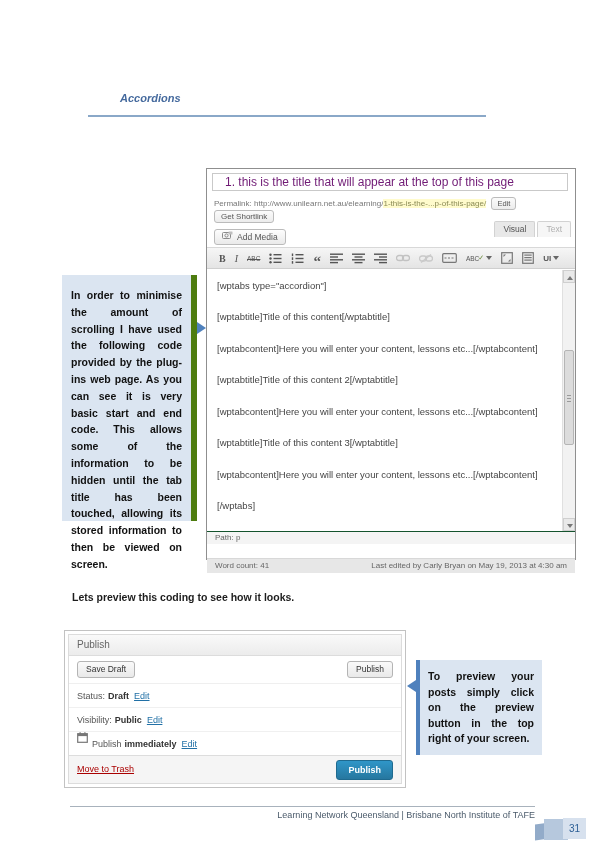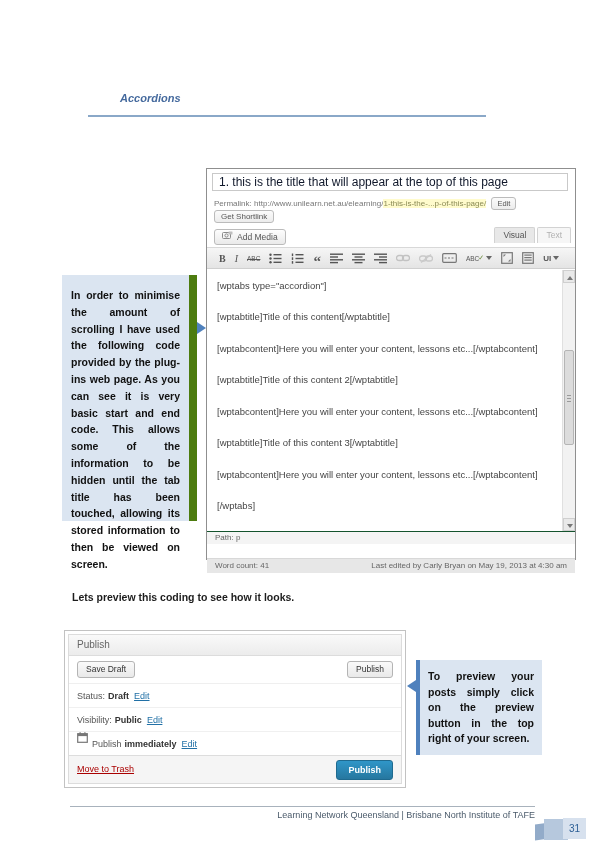--- a/index.html
+++ b/index.html
@@ -8,34 +8,34 @@
 
   
   .doc-heading { position:absolute; left:120px; top:92px; font-size:11px; font-style:italic; font-weight:600; color:#44699d; }
   .heading-rule { position:absolute; left:88px; top:115px; width:398px; height:2px; background:#8aa8c8; }
   .doc-para { position:absolute; font-size:10.5px; font-weight:600; color:#1d1d1d; }
   #intro { left:108px; top:130px; }
   #preview-caption { left:72px; top:591px; }
 
   
   .callout { position:absolute; background:#dbe5f1; font-size:10.5px; font-weight:600; color:#111; text-align:justify; }
-  #callout-left { left:62px; top:275px; width:135px; height:246px; border-right:8px solid #4d7c0f; padding:12px 9px; line-height:16.8px; }
+  #callout-left { left:62px; top:275px; width:135px; height:246px; border-right:6px solid #4d7c0f; padding:12px 9px; line-height:16.8px; }
   #callout-left-pointer { position:absolute; left:197px; top:322px; width:0; height:0; border-left:9px solid #4f81bd; border-top:6px solid transparent; border-bottom:6px solid transparent; }
   #callout-right { left:416px; top:660px; width:126px; height:95px; border-left:4px solid #4f81bd; padding:9px 8px; line-height:15.6px; }
   #callout-right-pointer { position:absolute; left:407px; top:680px; width:0; height:0; border-right:9px solid #4f81bd; border-top:6px solid transparent; border-bottom:6px solid transparent; }
 
   
   #editor-shot { position:absolute; left:206px; top:168px; width:370px; height:392px; background:#fff; border:1px solid #8f8f8f; }
-  .title-input { position:absolute; left:5px; top:4px; width:356px; height:18px; border:1px solid #c9c9c9; background:#fff; font-size:12px; color:#0f172a; line-height:16px; padding-left:6px; white-space:nowrap; overflow:hidden; }
+  .title-input { position:absolute; left:5px; top:4px; width:356px; height:18px; border:1px solid #c9c9c9; background:#fff; font-size:12px; color:#701a75; line-height:16px; padding-left:12px; white-space:nowrap; overflow:hidden; }
   .permalink-row { position:absolute; left:7px; top:28px; font-size:8px; color:#777; white-space:nowrap; }
   .permalink-slug { background:#fffbcc; color:#8a8a55; }
   .mini-btn { display:inline-block; border:1px solid #bbb; border-radius:3px; background:linear-gradient(#fbfbfb,#ececec); color:#555; font-size:7.5px; padding:1px 5px; margin-left:3px; vertical-align:middle; }
   .shortlink-btn { position:absolute; left:7px; top:41px; height:13px; line-height:11px; border:1px solid #bbb; border-radius:3px; background:linear-gradient(#fbfbfb,#ececec); color:#555; font-size:8px; padding:0 6px; }
   .addmedia-btn { position:absolute; left:7px; top:60px; height:16px; line-height:14px; border:1px solid #bbb; border-radius:3px; background:linear-gradient(#fdfdfd,#eaeaea); color:#555; font-size:8.5px; padding:0 7px; display:flex; align-items:center; gap:4px; }
-  .editor-tabs { position:absolute; right:4px; top:58px; display:flex; gap:2px; }
+  .editor-tabs { position:absolute; right:4px; top:52px; display:flex; gap:2px; }
   .etab { font-size:8.5px; padding:2px 8px 3px; border:1px solid #d2d2d2; border-bottom:none; border-radius:2px 2px 0 0; }
   .etab.active { background:#e8e8e8; color:#555; }
   .etab.inactive { background:#f6f6f6; color:#b0b0b0; }
   .editor-toolbar { position:absolute; left:0; top:78px; width:100%; height:22px; background:linear-gradient(#f6f6f6,#e4e4e4); border-top:1px solid #d8d8d8; border-bottom:1px solid #cfcfcf; display:flex; align-items:center; padding-left:12px; gap:9px; }
   .tbi { display:inline-flex; align-items:center; justify-content:center; color:#555; }
   .tbi-bold { font-weight:bold; font-size:10px; font-family:"Liberation Serif", serif; }
   .tbi-italic { font-style:italic; font-size:10px; font-family:"Liberation Serif", serif; }
   .tbi-strike { font-size:6.5px; text-decoration:line-through; letter-spacing:0; }
   .tbi-quote { font-family:"Liberation Serif", serif; font-size:15px; font-weight:bold; line-height:8px; margin-top:6px; }
   .tbi-spell { font-size:6.5px; }

